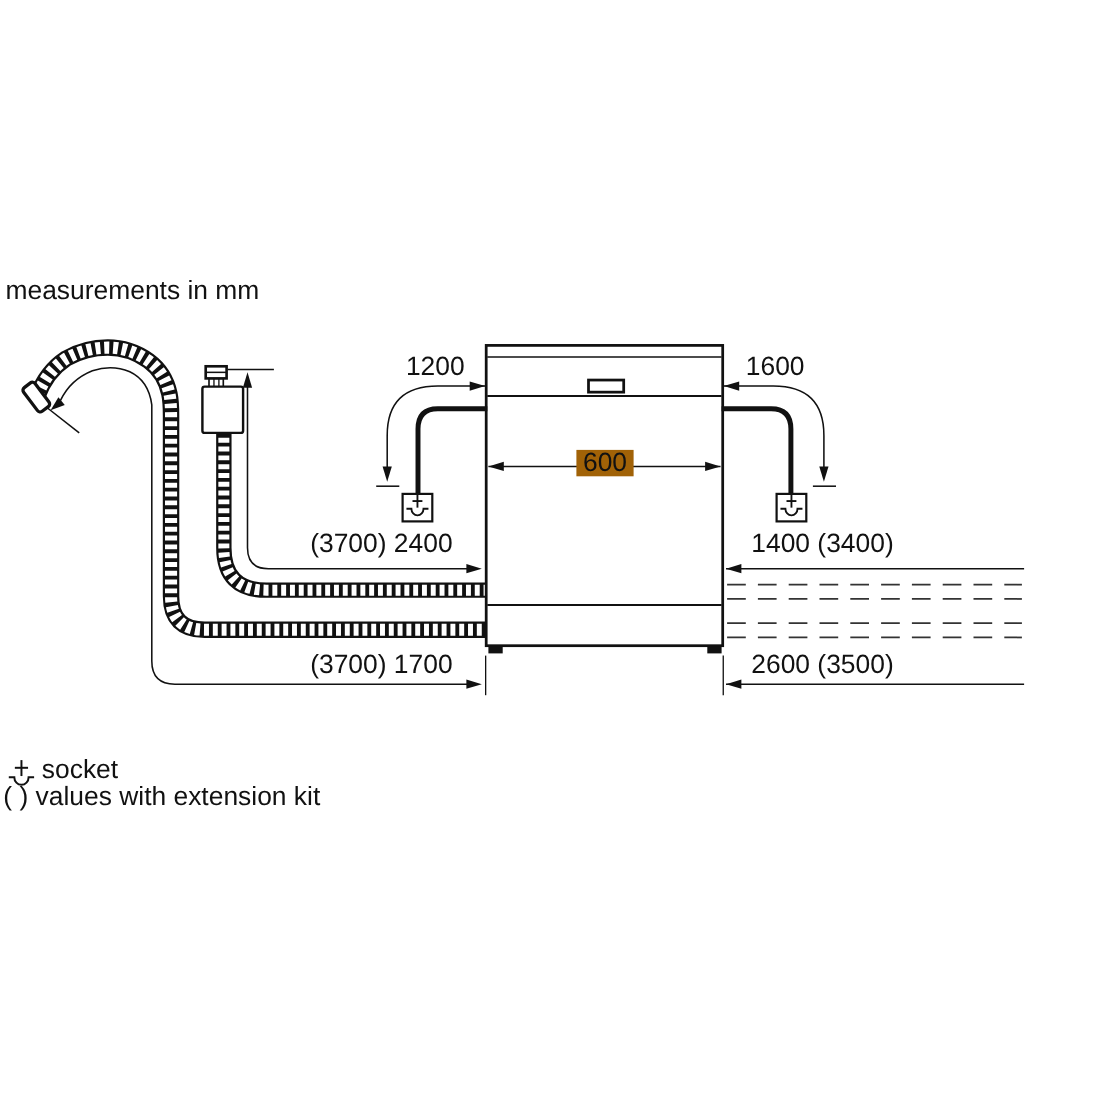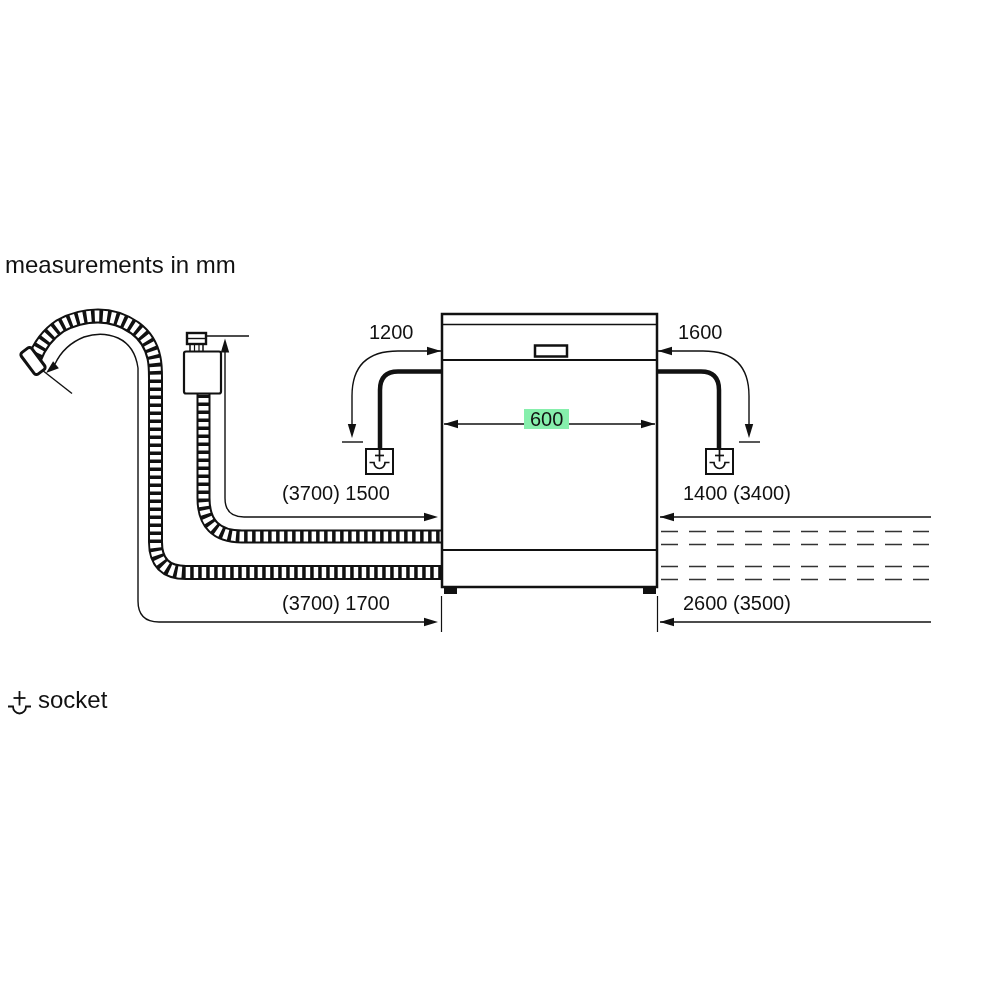--- a/index.html
+++ b/index.html
@@ -13,22 +13,22 @@
   }
   .canvas svg{position:absolute;left:0;top:0;}
   .txt{
     position:absolute;
     color:#111;
     line-height:1;
     white-space:nowrap;
     letter-spacing:0;
   }
   .t24{font-size:24px;}
-  .dimlabel{font-size:20px;}
-  .bgwhite{background:#86efac;padding:0 6px;}
+  .dimlabel{font-size:24px;}
+  .bgwhite{background:#a16207;padding:0 6px;}
 </style>
 </head>
 <body>
 
 <div class="canvas">
 
   <svg width="1000" height="1000" viewBox="0 0 1000 1000">
 
     <g>
       <path d="M 34,360 Q 42,338 60,326 Q 78,316 98,316 Q 118,316 135,328 Q 150,339 154,358 Q 155.5,365 155.5,378 L 155.5,542 Q 155.5,572.5 186,572.5 L 444,572.5" fill="none" stroke="#111" stroke-width="15"></path>
@@ -145,24 +145,25 @@
   </svg>
 
   <div class="txt t24" style="left:5px;top:253px">measurements in mm</div>
 
   <div class="txt dimlabel" style="left:369px;top:322px">1200</div>
 
   <div class="txt dimlabel" style="left:678px;top:322px">1600</div>
 
   <div class="txt dimlabel bgwhite" style="left:524px;top:409px">600</div>
 
-  <div class="txt dimlabel" style="left:282px;top:483px">(3700) 1500</div>
+  <div class="txt dimlabel" style="left:282px;top:483px">(3700) 2400</div>
 
   <div class="txt dimlabel" style="left:683px;top:483px">1400 (3400)</div>
 
   <div class="txt dimlabel" style="left:282px;top:593px">(3700) 1700</div>
 
   <div class="txt dimlabel" style="left:683px;top:593px">2600 (3500)</div>
 
   <div class="txt t24" style="left:38px;top:688px">socket</div>
 
+  <div class="txt t24" style="left:3px;top:713px">( ) values with extension kit</div>
 
 </div>
 
 </body></html>

